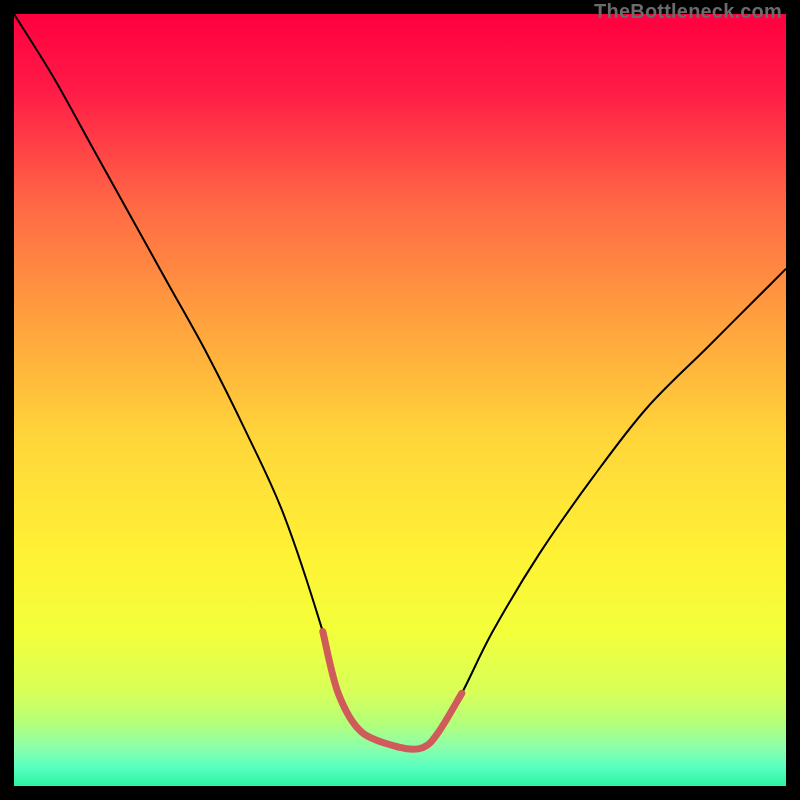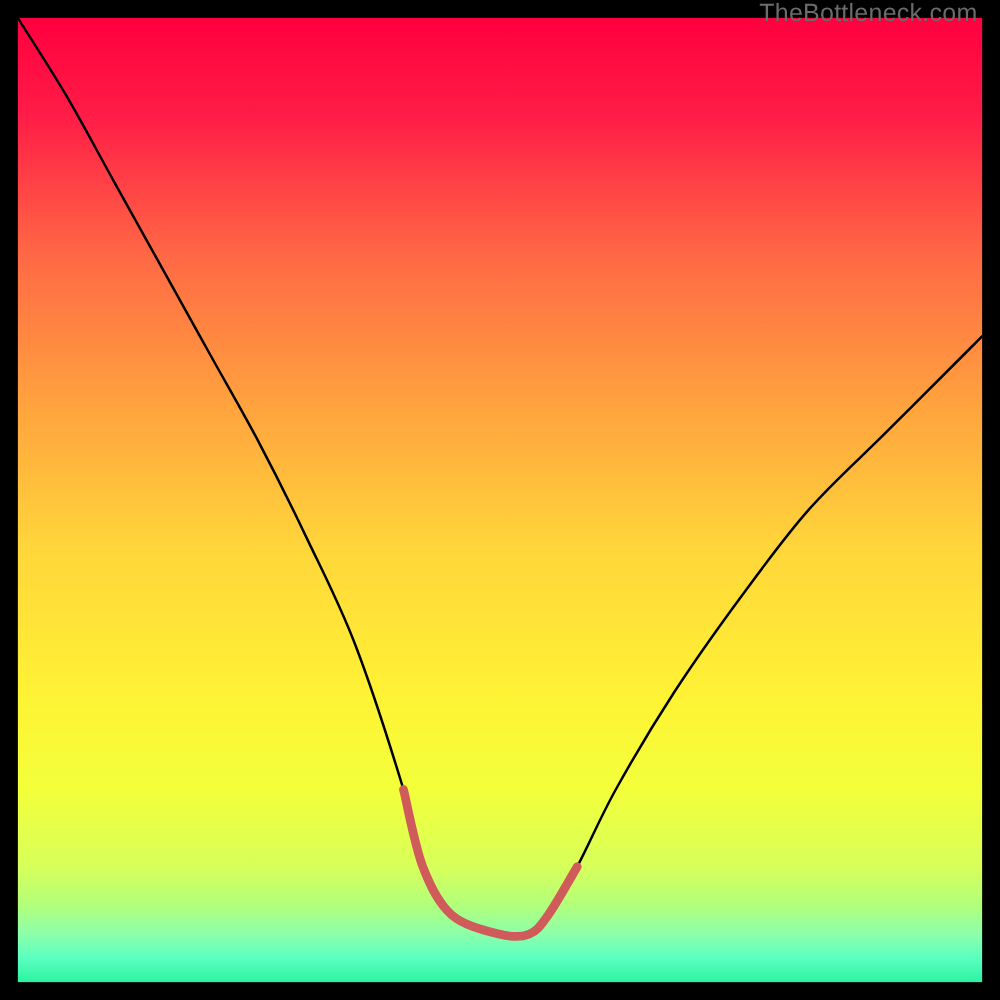--- a/index.html
+++ b/index.html
@@ -26,21 +26,21 @@
     width: 772px;
     height: 772px;
     overflow: hidden;
   }
   .watermark {
     position: absolute;
     top: 0;
     right: 18px;
     color: #6b6b6b;
     font-size: 20px;
-    font-weight: 400;
+    font-weight: 700;
     z-index: 10;
     letter-spacing: 0.2px;
   }
 </style>
 </head>
 <body>
 
 <div class="frame">
   <div class="watermark">TheBottleneck.com</div>
   <div class="plot">

